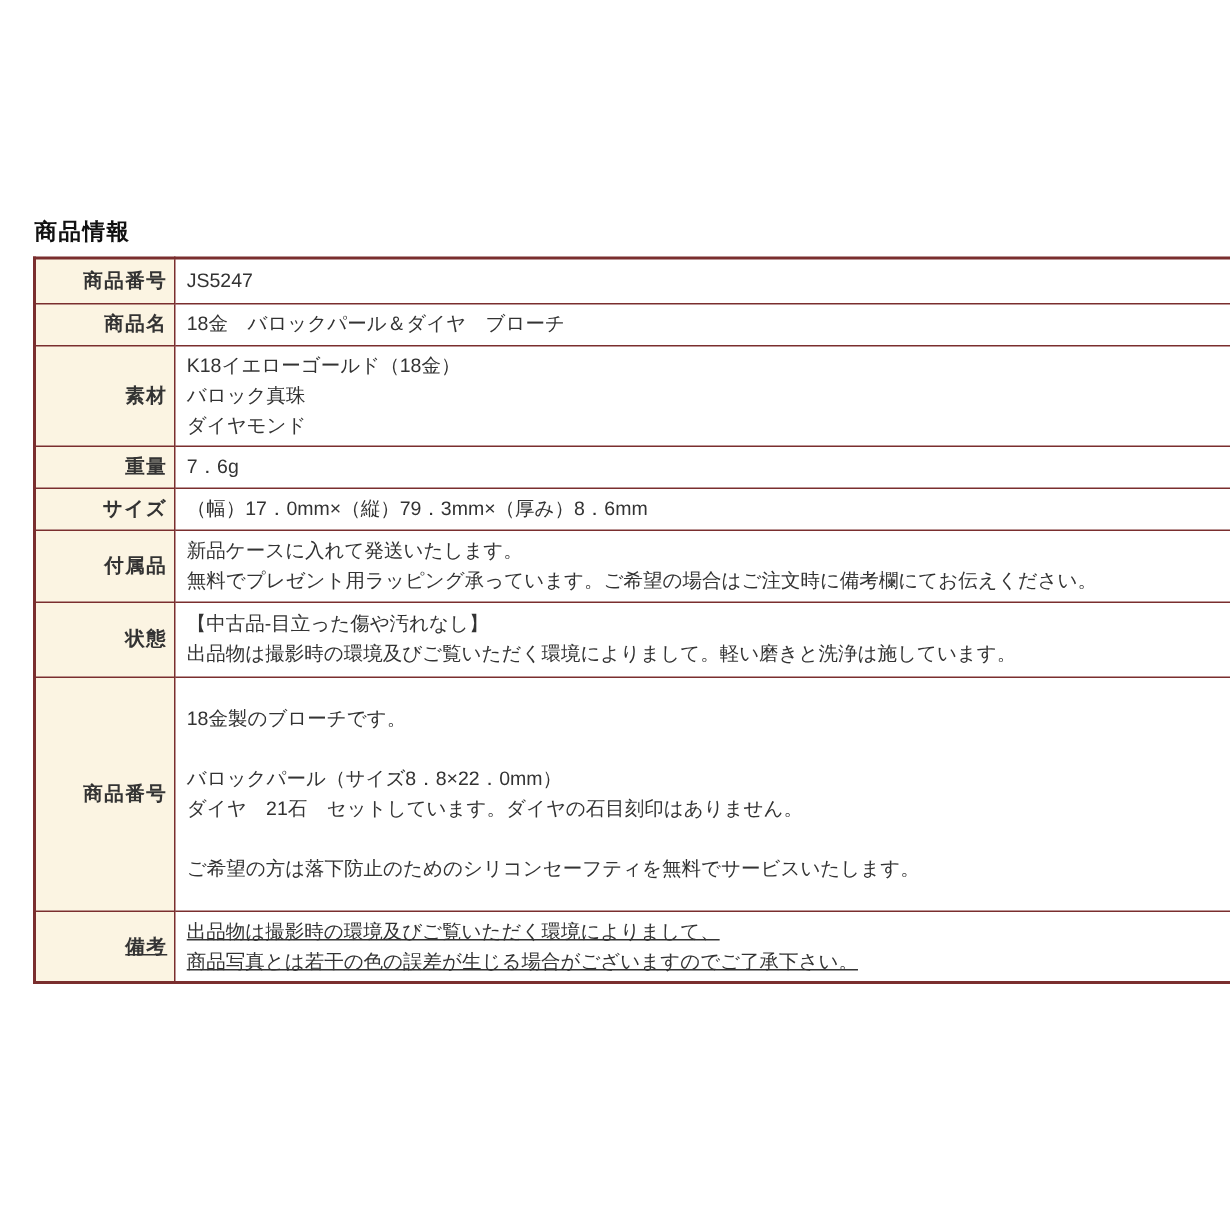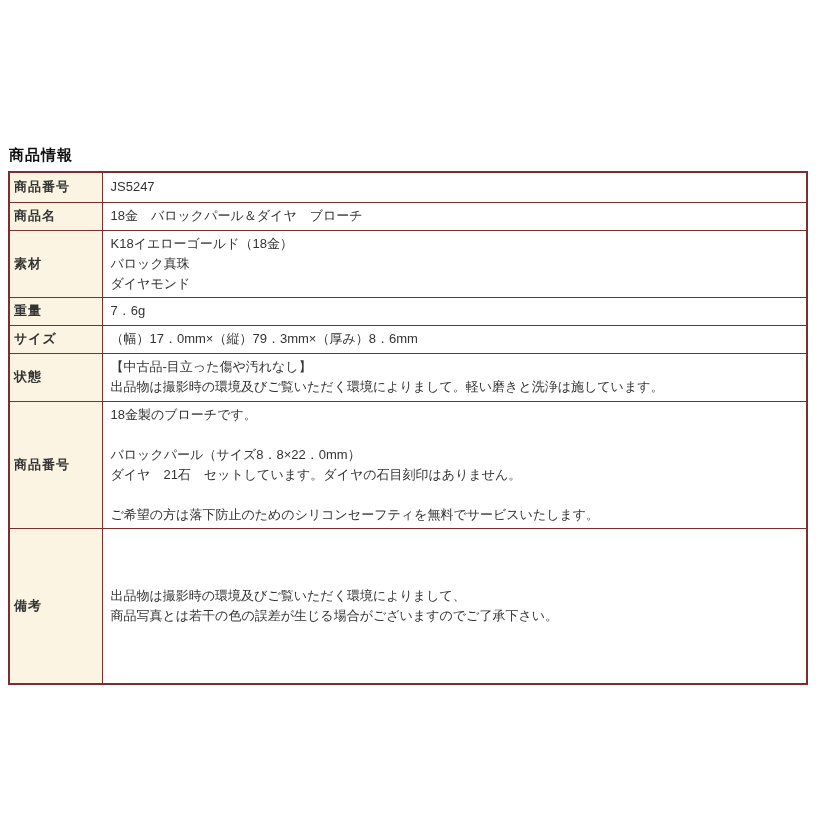--- a/index.html
+++ b/index.html
@@ -9,21 +9,21 @@
   }
   *{box-sizing:border-box;}
   html,body{margin:0;padding:0;}
   body{
     width:820px;height:820px;
     background:#ffffff;
     font-family:"Liberation Sans","DejaVu Sans",sans-serif;
     color:var(--text);
   }
   .wrap{
-    padding:145px 8px 0 8px;
+    padding:145px 8px 0 22px;
     width:816px;
   }
   .page-title{
     font-size:15px;
     font-weight:bold;
     color:#111111;
     margin:0 0 7px 1px;
     line-height:19px;
     letter-spacing:1px;
   }
@@ -35,41 +35,41 @@
     border:2px solid var(--border);
   }
   table.info th, table.info td{
     border:1px solid var(--border);
     vertical-align:middle;
   }
   table.info th{
     width:93px;
     background:var(--header-bg);
     font-weight:bold;
-    text-align:left;
+    text-align:right;
     padding:3px 4px;
     color:var(--text);
     letter-spacing:1px;
   }
   table.info td{
     padding:3px 10px 3px 8px;
     line-height:20px;
     white-space:pre-line;
     color:var(--text);
   }
   td.bold{font-weight:normal;}
   tr:nth-child(1){height:30px;}
   tr:nth-child(2){height:28px;margin-top:29px;}
   tr:nth-child(3){height:66px;}
   tr:nth-child(4){height:28px;}
   tr:nth-child(5){height:28px;}
   tr:nth-child(6){height:48px;}
   tr:nth-child(7){height:50px;}
   tr:nth-child(8){height:156px;}
-  tr:nth-child(9){height:46px;}
+  tr:nth-child(9){height:46px;text-decoration:underline;}
 </style>
 </head>
 <body>
 
 <div class="wrap">
   <div class="page-title">商品情報</div>
 
   <table class="info">
     <tbody>
       <tr>
@@ -88,20 +88,25 @@
       </tr>
       <tr>
         <th>重量</th>
         <td>7．6g</td>
       </tr>
       <tr>
         <th>サイズ</th>
         <td>（幅）17．0mm×（縦）79．3mm×（厚み）8．6mm</td>
       </tr>
       <tr>
+        <th>付属品</th>
+        <td>新品ケースに入れて発送いたします。
+無料でプレゼント用ラッピング承っています。ご希望の場合はご注文時に備考欄にてお伝えください。</td>
+      </tr>
+      <tr>
         <th>状態</th>
         <td>【中古品-目立った傷や汚れなし】
 出品物は撮影時の環境及びご覧いただく環境によりまして。軽い磨きと洗浄は施しています。</td>
       </tr>
       <tr>
         <th>商品番号</th>
         <td>18金製のブローチです。
 
 バロックパール（サイズ8．8×22．0mm）
 ダイヤ　21石　セットしています。ダイヤの石目刻印はありません。

